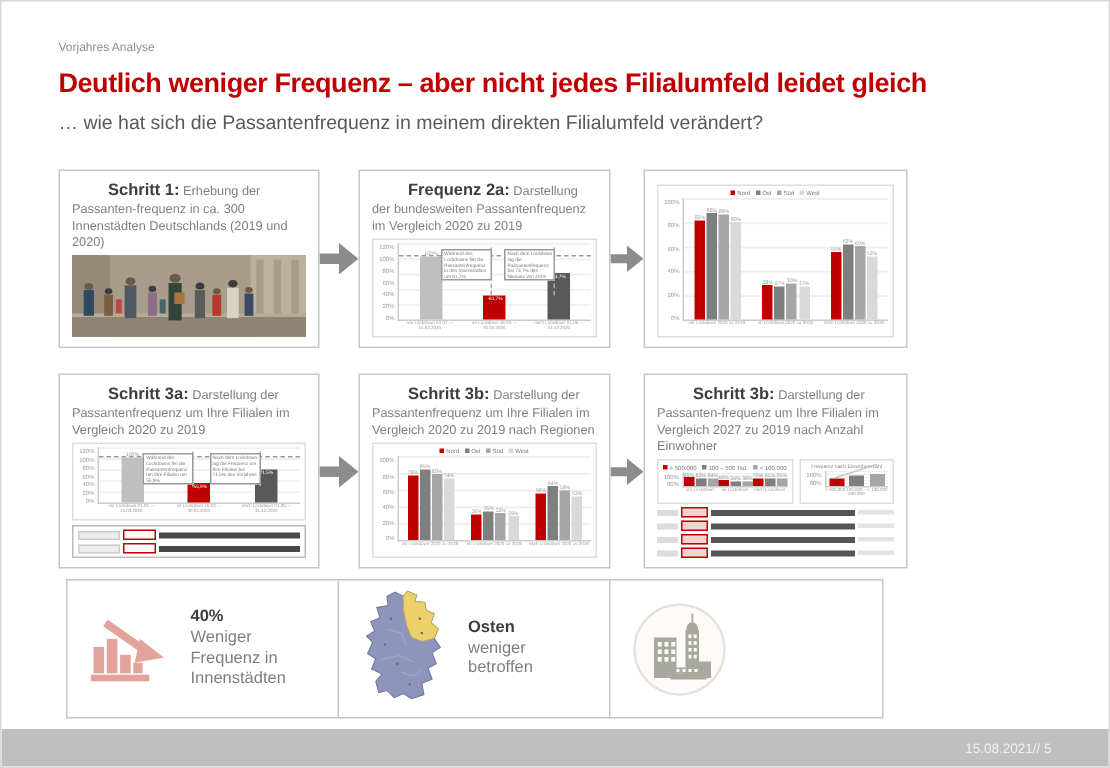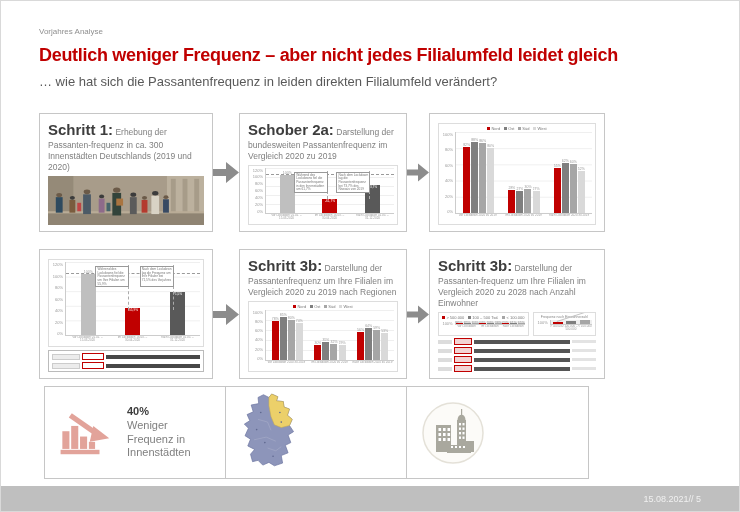--- a/index.html
+++ b/index.html
@@ -9,21 +9,21 @@
   .kicker{position:absolute;left:38px;top:26px;font-size:8px;color:#8f8f8f;}
   .title{position:absolute;left:38px;top:44px;font-size:18px;font-weight:bold;color:#c00000;letter-spacing:-0.3px;white-space:nowrap;}
   .subtitle{position:absolute;left:38px;top:73px;font-size:13px;color:#595959;}
   
   .row{position:absolute;left:38px;display:grid;grid-template-columns:174px 26px 168px 22px 176px;}
   .row1{top:112px;height:119px;}
   .row2{top:248px;height:130px;}
   .card{border:1px solid #c6c6c6;background:#fff;box-sizing:border-box;padding:6px 8px 6px 8px;
         display:flex;flex-direction:column;min-height:0;}
   .card-text{font-size:8.5px;line-height:1.3;color:#7f7f7f;}
-  .card-text b{color:#3d3d3d;font-size:15px;}
+  .card-text b{color:#3d3d3d;font-size:11px;margin-left:24px;}
   .arrowcell{display:flex;align-items:center;justify-content:center;}
   .photo{flex:1;margin-top:3px;overflow:hidden;}
   .photo svg{display:block;width:100%;height:100%;}
   
   .mini-chart{position:relative;flex:1;display:flex;flex-direction:column;border:1px solid #ddd;
               background:#fff;padding:2px 3px;margin-top:3px;min-height:0;overflow:hidden;}
   .mc-title{height:5px;overflow:hidden;font-size:3.5px;line-height:5px;text-align:center;color:#888;}
   .mc-legend{display:flex;justify-content:center;gap:4px;height:6px;overflow:hidden;font-size:4px;line-height:6px;color:#777;}
   .mc-legend i{display:inline-block;width:3px;height:3px;margin-right:1px;}
   .mc-body{display:flex;flex:1;min-height:0;}
@@ -79,21 +79,21 @@
         box-sizing:border-box;color:#fff;font-weight:bold;font-size:12px;line-height:20px;padding-left:6px;}
   .pageinfo{position:absolute;right:38px;bottom:7px;font-size:9px;color:#f0f0f0;}
 </style>
 </head>
 <body>
 
 <div class="slide">
 
   <div class="kicker">Vorjahres Analyse</div>
   <div class="title">Deutlich weniger Frequenz – aber nicht jedes Filialumfeld leidet gleich</div>
-  <div class="subtitle">… wie hat sich die Passantenfrequenz in leiden direkten Filialumfeld verändert?</div>
+  <div class="subtitle">… wie hat sich die Passantenfrequenz in meinem direkten Filialumfeld verändert?</div>
 
   <div class="row row1">
 
     <div class="card">
       <div class="card-text">
         <b>Schritt 1:</b>
         <span>Erhebung der Passanten-frequenz in ca. 300 Innenstädten Deutschlands (2019 und 2020)</span>
       </div>
       <div class="photo">
         <svg viewBox="0 0 160 70" preserveAspectRatio="none">
@@ -133,21 +133,21 @@
     </div>
 
     <div class="arrowcell">
       <svg width="26" height="21" viewBox="0 0 26 21">
         <polygon points="0,7 13,7 13,0 26,10.5 13,21 13,14 0,14" fill="#8c8c8c"></polygon>
       </svg>
     </div>
 
     <div class="card">
       <div class="card-text">
-        <b>Schober 2a:</b>
+        <b>Frequenz 2a:</b>
         <span>Darstellung der bundesweiten Passantenfrequenz im Vergleich 2020 zu 2019</span>
       </div>
       <div class="mini-chart">
           <div class="mc-body">
             <div class="mc-yaxis">
               <span>120%</span>
               <span>100%</span>
               <span>80%</span>
               <span>60%</span>
               <span>40%</span>
@@ -275,20 +275,24 @@
             <span>im Lockdown 2020 zu 2019</span>
             <span>nach Lockdown 2020 zu 2019</span>
           </div>
         </div>
     </div>
   </div>
 
   <div class="row row2">
 
     <div class="card">
+      <div class="card-text">
+        <b>Schritt 3a:</b>
+        <span>Darstellung der Passantenfrequenz um Ihre Filialen im Vergleich 2020 zu 2019</span>
+      </div>
       <div class="mini-chart">
           <div class="mc-body">
             <div class="mc-yaxis">
               <span>120%</span>
               <span>100%</span>
               <span>80%</span>
               <span>60%</span>
               <span>40%</span>
               <span>20%</span>
               <span>0%</span>
@@ -435,21 +439,21 @@
 
     <div class="arrowcell">
       <svg width="22" height="19" viewBox="0 0 26 21">
         <polygon points="0,7 13,7 13,0 26,10.5 13,21 13,14 0,14" fill="#8c8c8c"></polygon>
       </svg>
     </div>
 
     <div class="card">
       <div class="card-text">
         <b>Schritt 3b:</b>
-        <span>Darstellung der Passanten-frequenz um Ihre Filialen im Vergleich 2020 zu 2028 nach Anzahl Einwohner</span>
+        <span>Darstellung der Passanten-frequenz um Ihre Filialen im Vergleich 2027 zu 2019 nach Anzahl Einwohner</span>
       </div>
       <div class="duo">
         <div class="mini-chart left">
             <div class="mc-legend">
               <span><i style="background: rgb(192, 0, 0);"></i>&gt; 500.000</span>
               <span><i style="background: rgb(127, 127, 127);"></i>100 – 500 Tsd.</span>
               <span><i style="background: rgb(166, 166, 166);"></i>&lt; 100.000</span>
             </div>
             <div class="mc-body">
               <div class="mc-yaxis">
@@ -610,20 +614,25 @@
         </g>
         <g fill="#5f688f">
           <circle cx="30" cy="30" r="1.2"></circle>
             <circle cx="24" cy="55" r="1.2"></circle>
             <circle cx="36" cy="74" r="1.2"></circle>
           <circle cx="48" cy="94" r="1.2"></circle>
             <circle cx="58" cy="30" r="1.2"></circle>
             <circle cx="60" cy="44" r="1.2"></circle>
         </g>
       </svg>
+      <div>
+        <div class="hl-stat">Osten</div>
+        <div class="hl-text">weniger
+betroffen</div>
+      </div>
     </div>
 
     <div class="hl-cell">
       <svg width="64" height="64" viewBox="0 0 64 64">
         <circle cx="32" cy="32" r="30" fill="#fcfbf8" stroke="#e4e1d8" stroke-width="1.5"></circle>
         <g fill="#a9a89e">
           <rect x="15" y="24" width="15" height="27"></rect>
           <rect x="36" y="19" width="9" height="32"></rect>
           <path d="M36.5,19 C36.5,12 44.5,12 44.5,19 Z"></path>
           <rect x="40" y="8" width="1.2" height="6"></rect>

